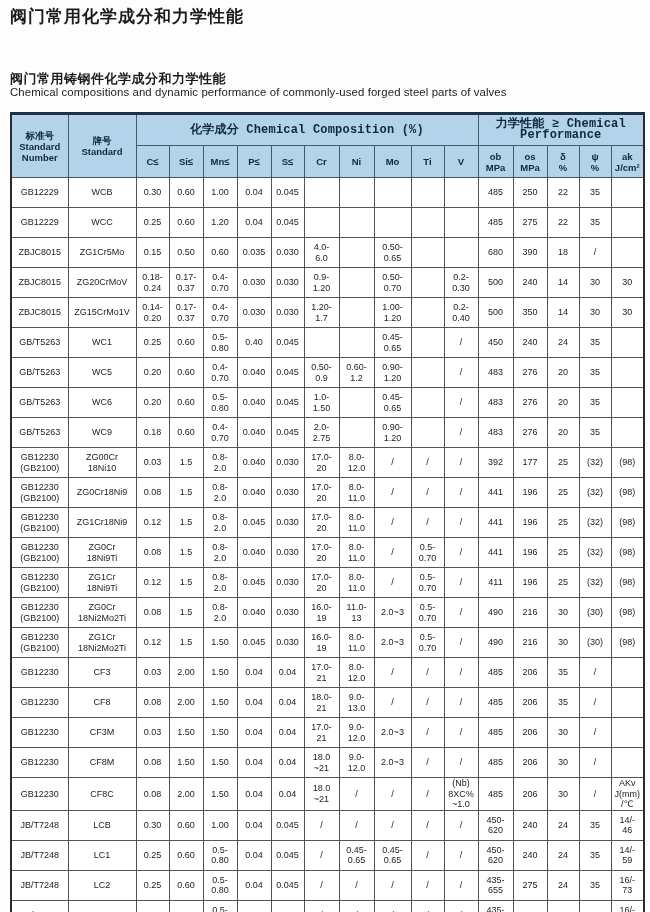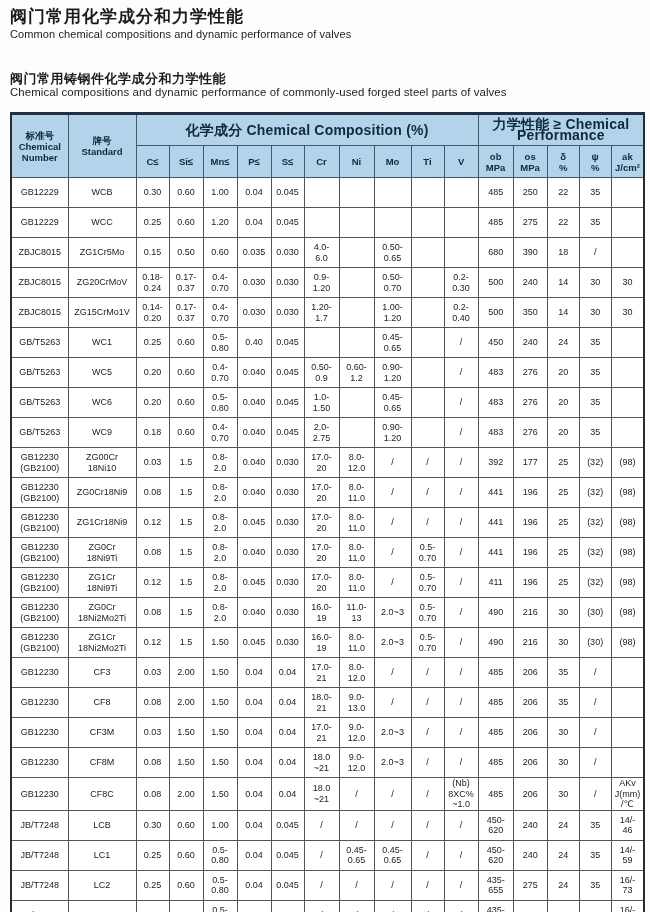--- a/index.html
+++ b/index.html
@@ -16,36 +16,35 @@
     position:absolute;left:10px;top:112px;width:633px;
     border-collapse:collapse;table-layout:fixed;
     border:2px solid #2b2b2b;border-top:3px solid #1d3246;
   }
   th{
     background:var(--header-bg,#b2d3ea);color:#10293e;
     font-size:9.5px;font-weight:bold;line-height:11px;
     border:1px solid #44586c;white-space:pre-line;
     padding:1px 0;text-align:center;vertical-align:middle;
   }
-  th.group{font-size:14px;letter-spacing:.2px;}
+  th.group{font-size:12px;letter-spacing:.2px;font-family:Liberation Mono, monospace;}
   thead tr.r1{height:32px;}
   thead tr.r2{height:32px;}
   td{
     background:#fff;border:1px solid #555;
     font-size:9px;line-height:10.5px;color:#222;
     text-align:center;vertical-align:middle;
     white-space:pre-line;padding:0 1px;height:29px;overflow:hidden;
   }
 </style>
 </head>
 <body>
 
 <div class="page">
   <div class="title-zh">阀门常用化学成分和力学性能</div>
-  <div class="title-en">Common chemical compositions and dynamic performance of valves</div>
   <div class="subtitle-zh">阀门常用铸钢件化学成分和力学性能</div>
   <div class="subtitle-en">Chemical compositions and dynamic performance of commonly-used forged steel parts of valves</div>
 
   <table class="spec">
     <colgroup>
       <col style="width:57px">
         <col style="width:68px">
       <col style="width:33px">
         <col style="width:34px">
         <col style="width:34px">
@@ -58,21 +57,21 @@
         <col style="width:34px">
       <col style="width:35px">
         <col style="width:34px">
         <col style="width:32px">
         <col style="width:32px">
         <col style="width:33px">
     </colgroup>
     <thead>
       <tr class="r1">
         <th rowspan="2">标准号
-Chemical
+Standard
 Number</th>
         <th rowspan="2">牌号
 Standard</th>
         <th class="group" colspan="10">化学成分 Chemical Composition (%)</th>
         <th class="group" colspan="5">力学性能 ≥ Chemical Performance</th>
       </tr>
       <tr class="r2">
         <th>C≤</th>
         <th>Si≤</th>
         <th>Mn≤</th>

